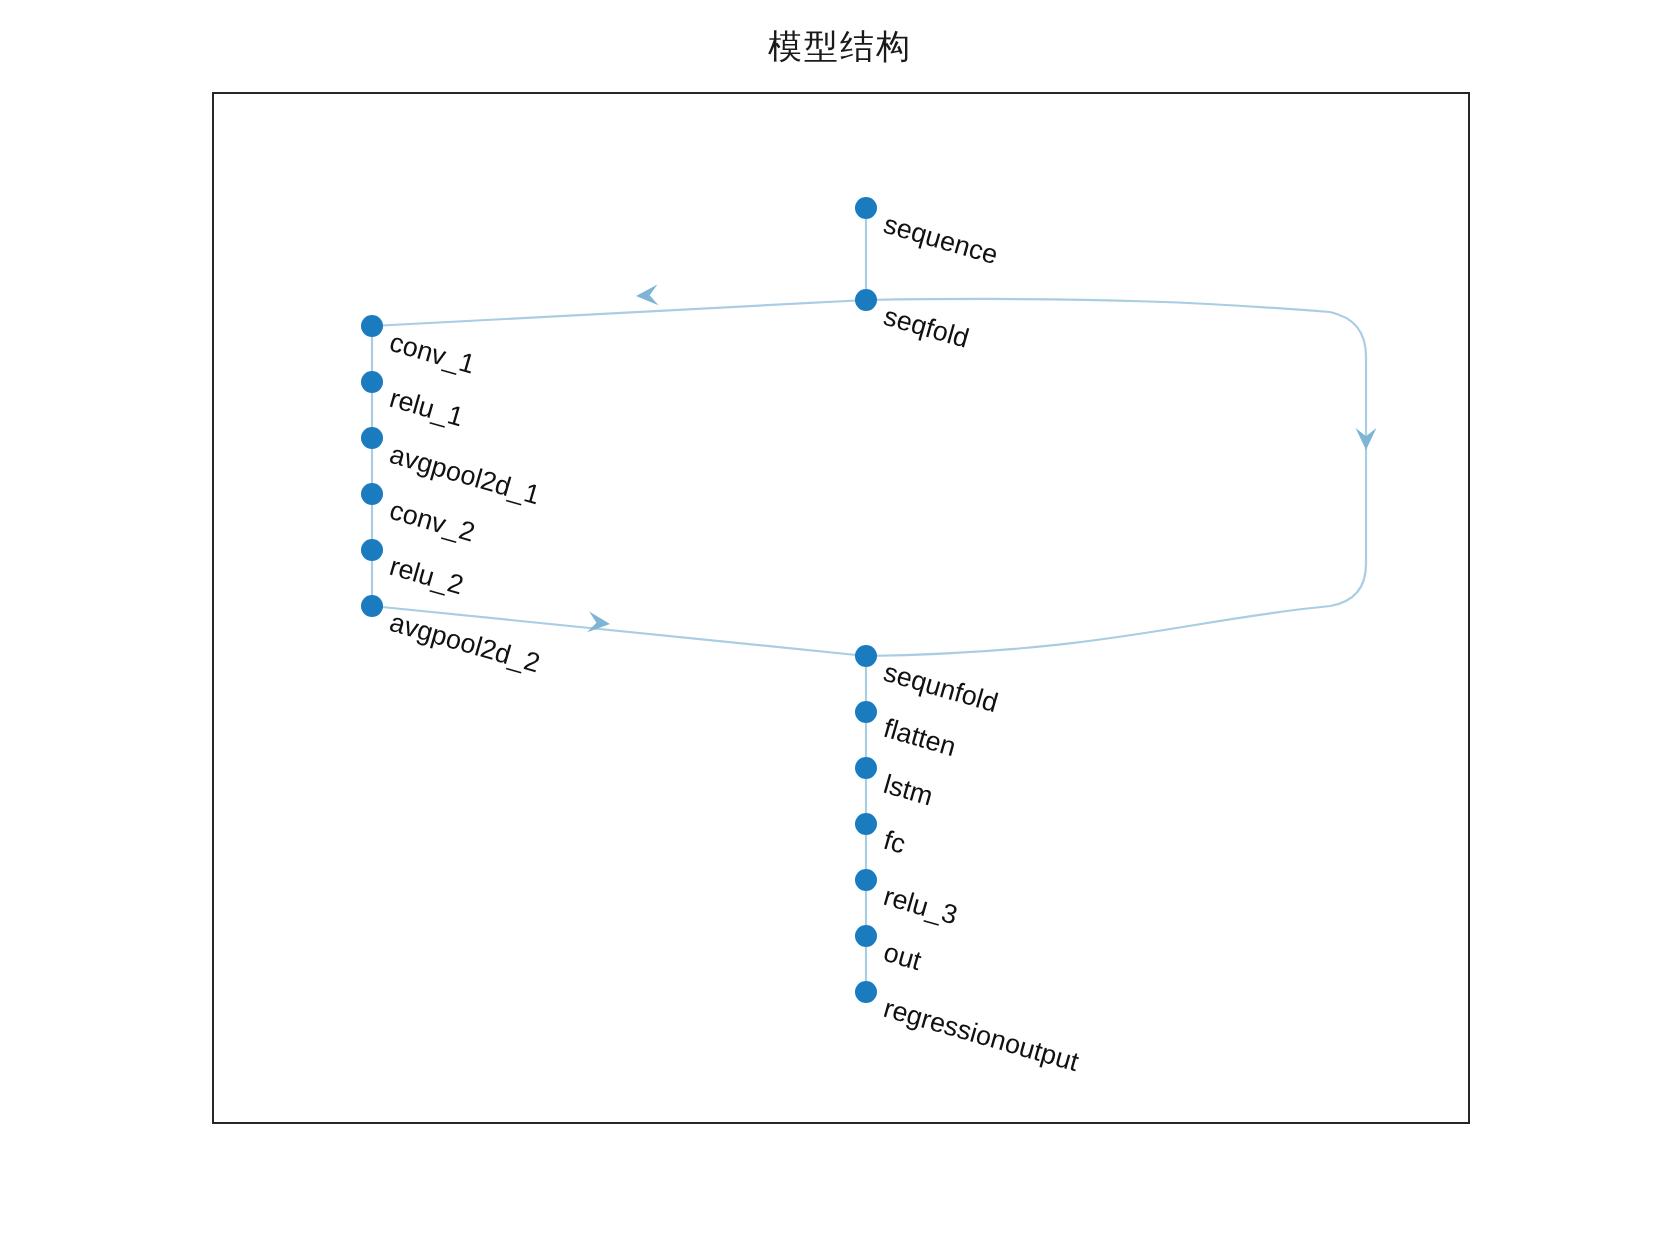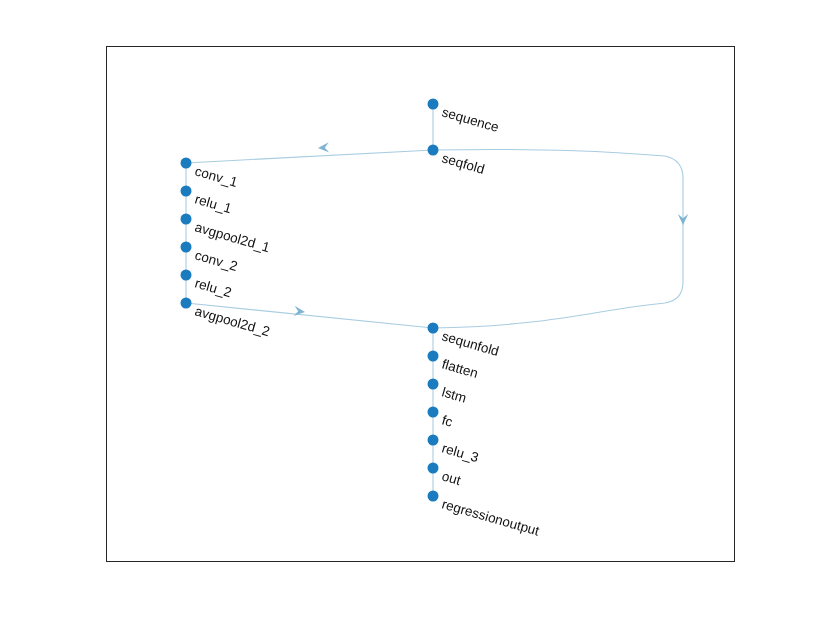--- a/index.html
+++ b/index.html
@@ -62,20 +62,21 @@
     font-size: 13.5px;
     fill: #111111;
     white-space: pre;
   }
 </style>
 </head>
 <body>
 
 <div id="figure">
 
+  <div id="figure-title">模型结构</div>
 
   <div id="axes-box"></div>
 
   <svg id="graph-svg" viewBox="0 0 840 630" xmlns="http://www.w3.org/2000/svg">
     <g id="edges-layer">
         <path d="M 433 104 L 433 150" class="edge-path"></path>
         <path d="M 433 150 L 186 163" class="edge-path"></path>
         <path d="M 186 163 L 186 191" class="edge-path"></path>
         <path d="M 186 191 L 186 219" class="edge-path"></path>
         <path d="M 186 219 L 186 247" class="edge-path"></path>

